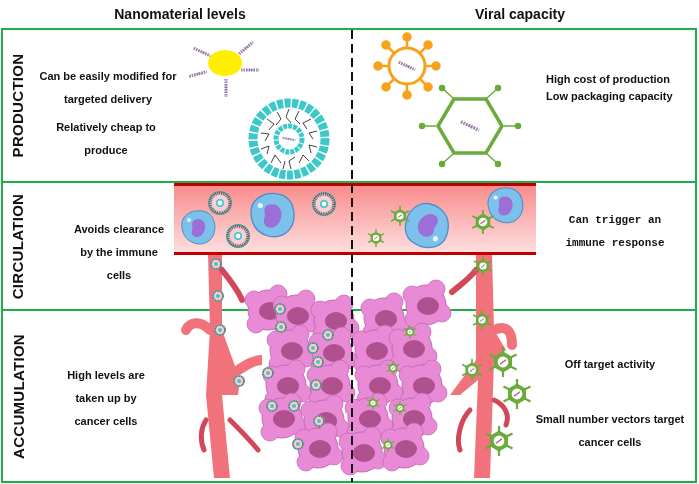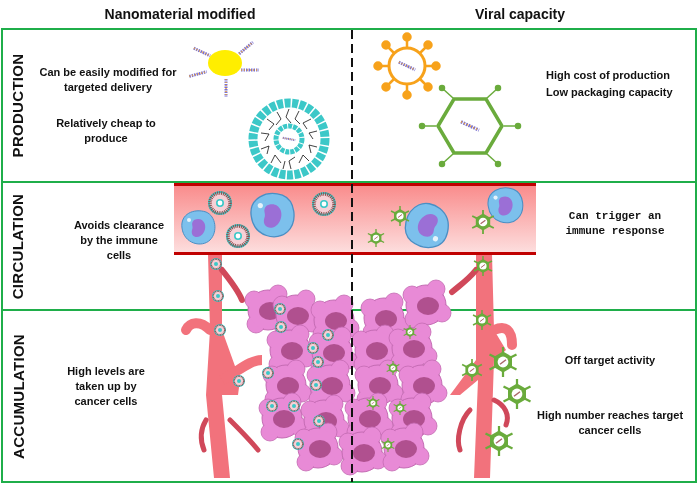--- a/index.html
+++ b/index.html
@@ -1,28 +1,28 @@
 <!DOCTYPE html>
 <html><head>
 <meta charset="utf-8">
 <style>
   html, body { margin:0; padding:0; background:#ffffff; }
   body { width:699px; height:484px; position:relative; overflow:hidden; font-family:"Liberation Sans", sans-serif; }
   .col-title { position:absolute; top:6px; font-weight:bold; font-size:14px; color:#111; text-align:center; }
   .row-box { position:absolute; left:1px; width:696px; border:2px solid #1fae4a; box-sizing:border-box; }
   .row-label { position:absolute; left:5px; width:26px; display:flex; align-items:center; justify-content:center; }
   .row-label span { transform:rotate(-90deg); white-space:nowrap; font-weight:bold; font-size:15px; color:#111; letter-spacing:0.3px; }
-  .txt { position:absolute; font-weight:bold; font-size:11px; color:#111; text-align:center; line-height:15px; }
+  .txt { position:absolute; font-weight:bold; font-size:11px; color:#111; text-align:center; line-height:23px; }
   .txt-left { text-align:left; }
   svg.art { position:absolute; left:0; top:0; }
 </style>
 </head>
 <body>
 
-<div class="col-title" style="left:60px;width:240px;">Nanomaterial modified</div>
+<div class="col-title" style="left:60px;width:240px;">Nanomaterial levels</div>
 <div class="col-title" style="left:400px;width:240px;">Viral capacity</div>
 
 <div class="row-box" style="top:28px;height:155px;"></div>
 <div class="row-box" style="top:181px;height:130px;"></div>
 <div class="row-box" style="top:309px;height:174px;"></div>
 
 <svg class="art" width="699" height="484" viewBox="0 0 699 484">
   <defs>
     <linearGradient id="bloodGrad" x1="0" y1="0" x2="0" y2="1">
       <stop offset="0" stop-color="#f98a8a"></stop>
@@ -238,13 +238,13 @@
 <div class="txt" style="left:38px;top:65px;width:140px;">Can be easily modified for targeted delivery</div>
 <div class="txt" style="left:48px;top:116px;width:116px;">Relatively cheap to produce</div>
 <div class="txt txt-left" style="left:546px;top:68px;width:178px;">High cost of production</div>
 <div class="txt txt-left" style="left:546px;top:85px;width:158px;">Low packaging capacity</div>
 
 <div class="txt" style="left:69px;top:218px;width:100px;">Avoids clearance by the immune cells</div>
 <div class="txt" style="left:560px;top:209px;width:110px;font-family:Liberation Mono, monospace;">Can trigger an immune response</div>
 
 <div class="txt" style="left:58px;top:364px;width:96px;text-align:center;">High levels are taken up by cancer cells</div>
 <div class="txt" style="left:540px;top:353px;width:140px;">Off target activity</div>
-<div class="txt" style="left:534px;top:408px;width:152px;">High number reaches target cancer cells</div>
+<div class="txt" style="left:534px;top:408px;width:152px;">Small number vectors target cancer cells</div>
 
 </body></html>

